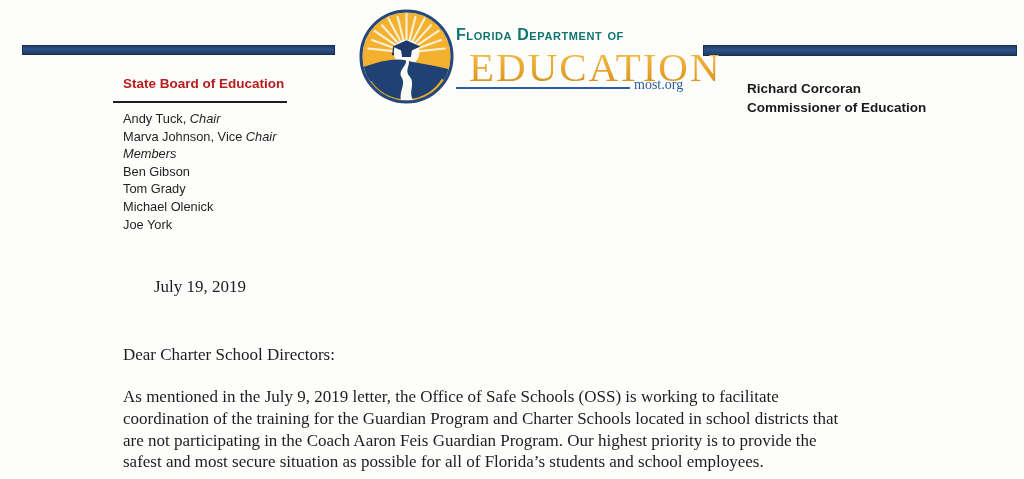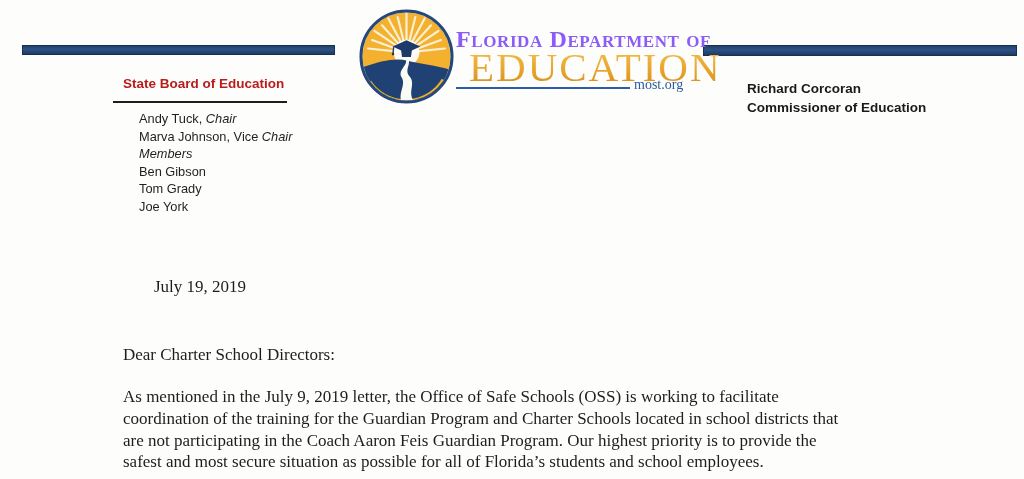--- a/index.html
+++ b/index.html
@@ -20,24 +20,24 @@
   }
   .bar-left  { left:22px;  top:45px; width:313px; height:10px; }
   .bar-right { left:703px; top:45px; width:314px; height:11px; }
 
   
   .seal { left:357px; top:7px; width:99px; height:99px; }
 
   
   .org-line1 {
     left:456px; top:27px;
-    font-family:Liberation Serif, serif;
+    font-family:Liberation Sans, sans-serif;
     font-variant:small-caps; font-weight:600;
-    font-size:24px; letter-spacing:0.6px;
-    color:#8b5cf6; white-space:nowrap; line-height:1;
+    font-size:16px; letter-spacing:0.6px;
+    color:#0f766e; white-space:nowrap; line-height:1;
   }
   .org-line2 {
     left:453px; top:47px;
     font-family:"Liberation Serif", serif;
     font-size:41px; line-height:1; letter-spacing:2px;
     white-space:nowrap;
     background:linear-gradient(180deg,#f3c14d 0%,#e8a52e 55%,#d18d1c 100%);
     -webkit-background-clip:text; background-clip:text;
     color:transparent;
     margin-left:16px;
@@ -51,21 +51,21 @@
 
   
   .board-title {
     left:123px; top:77px;
     font-size:13.5px; font-weight:bold; color:#b91c1c;
     line-height:1.1; white-space:nowrap;
   }
   .board-rule { left:113px; top:101px; width:174px; height:2px; background:#1f1f1f; }
   .board-list {
     left:123px; top:110px;
-    font-size:12.8px; line-height:17.6px; color:#1f1f1f;margin-left:16px;
+    font-size:12.8px; line-height:17.6px; color:#1f1f1f;
   }
   .board-list .row { white-space:nowrap; }
   .role-italic { font-style:italic; }
 
   
   .commissioner {
     left:747px; top:80px;
     font-size:13.5px; font-weight:bold; color:#1a1a1a;
     line-height:18.5px; white-space:nowrap;
   }
@@ -139,20 +139,21 @@
   <div class="abs org-site">most.org</div>
 
   <div class="abs board-title">State Board of Education</div>
   <div class="abs board-rule"></div>
   <div class="abs board-list">
     <div class="row"><span>Andy Tuck, </span><span class="role-italic">Chair</span></div>
     <div class="row"><span>Marva Johnson, Vice </span><span class="role-italic">Chair</span></div>
     <div class="row"><span></span><span class="role-italic">Members</span></div>
     <div class="row"><span>Ben Gibson</span><span class="role-italic"></span></div>
     <div class="row"><span>Tom Grady</span><span class="role-italic"></span></div>
+    <div class="row"><span>Michael Olenick</span><span class="role-italic"></span></div>
     <div class="row"><span>Joe York</span><span class="role-italic"></span></div>
   </div>
 
   <div class="abs commissioner">
     <div>Richard Corcoran</div>
     <div>Commissioner of Education</div>
   </div>
 
   <div class="abs serif date">July 19, 2019</div>
   <div class="abs serif salutation">Dear Charter School Directors:</div>

